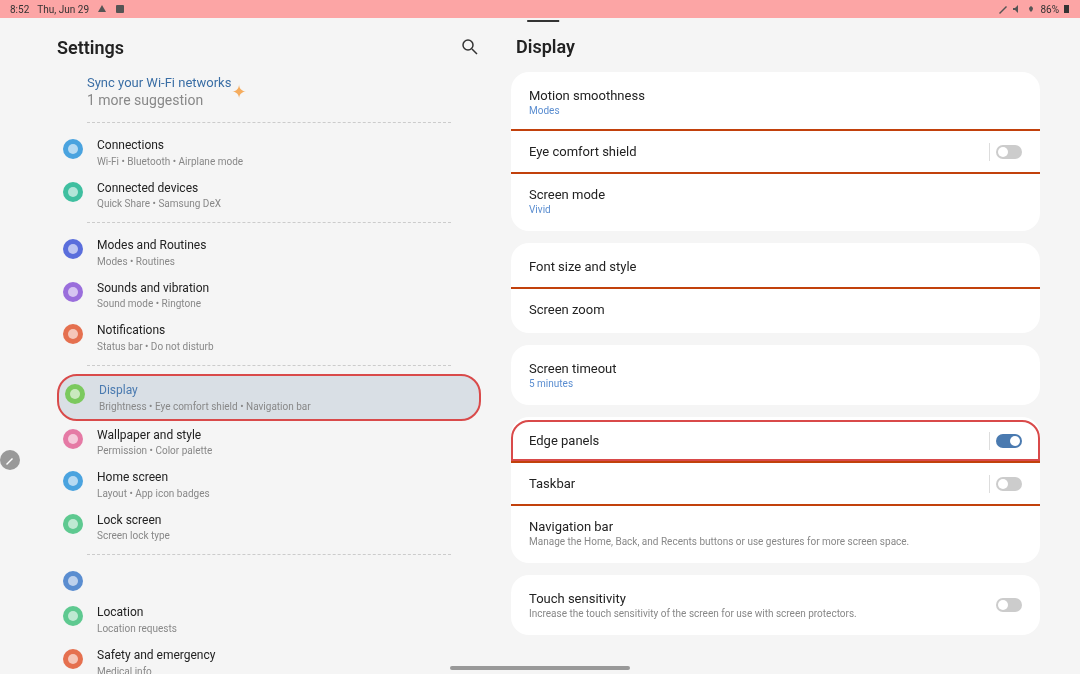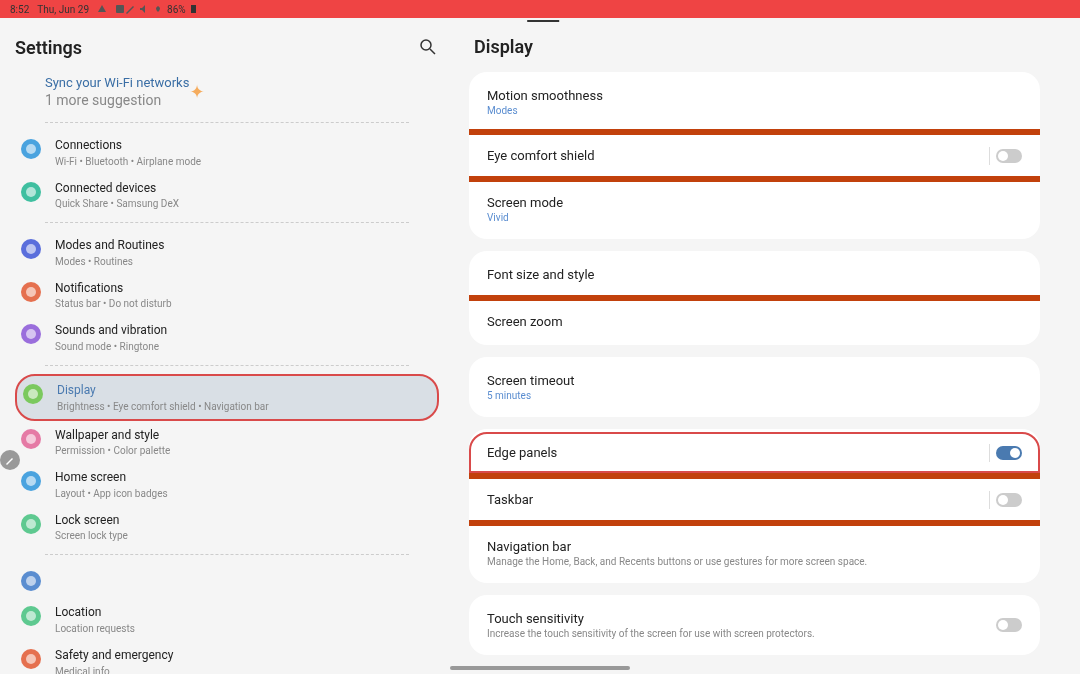--- a/index.html
+++ b/index.html
@@ -1,22 +1,22 @@
 <!DOCTYPE html>
 <html><head>
 <meta charset="utf-8">
 <style>
 * { margin: 0; padding: 0; box-sizing: border-box; font-family: -apple-system, BlinkMacSystemFont, "Segoe UI", Roboto, sans-serif; }
 body { width: 1080px; height: 674px; background: #f5f5f5; overflow: hidden; position: relative; }
 
-.status-bar { height: 18px; display: flex; justify-content: flex-start; align-items: center; padding: 0 10px; font-size: 10px; color: #333; background: #ef4444; }
+.status-bar { height: 18px; display: flex; justify-content: space-between; align-items: center; padding: 0 10px; font-size: 10px; color: #333; background: #fca5a5; }
 .status-left { display: flex; gap: 8px; align-items: center; }
 .status-right { display: flex; gap: 4px; align-items: center; }
 
-.main-container { display: flex; height: calc(674px - 18px); }
+.main-container { display: flex; height: calc(674px - 18px); padding-left: 42px; }
 
 .left-panel { width: 454px; padding: 18px 15px 0 15px; overflow-y: auto; position: relative; }
 .right-panel { flex: 1; padding: 18px 40px 0 15px; overflow-y: auto; }
 
 .settings-header { display: flex; justify-content: space-between; align-items: center; margin-bottom: 15px; }
 .settings-title { font-size: 18px; font-weight: 600; color: #222; }
 .search-btn { width: 22px; height: 22px; display: flex; align-items: center; justify-content: center; }
 
 .display-header { font-size: 18px; font-weight: 600; color: #222; margin-bottom: 15px; margin-left: 5px; }
 
@@ -33,21 +33,21 @@
 .category-text .subtitle { font-size: 10px; color: #888; margin-top: 2px; }
 .category-item.active .title { color: #4a7ab0; }
 
 .divider { border: none; border-top: 1px dashed #ccc; margin: 6px 30px 6px 30px; }
 
 .card { background: #fff; border-radius: 18px; margin-bottom: 12px; padding: 3px 0; }
 .card-item { padding: 13px 18px; position: relative; cursor: pointer; }
 .card-item .title { font-size: 13px; color: #222; }
 .card-item .value { font-size: 10px; color: #5a8dd0; margin-top: 2px; }
 .card-item .desc { font-size: 10px; color: #888; margin-top: 2px; }
-.card-item + .card-item { border-top: 6px solid #c2410c; }
+.card-item + .card-item { border-top: 2px solid #c2410c; }
 .card-item .inner-divider { width: 1px; height: 18px; background: #ddd; position: absolute; right: 50px; top: 50%; transform: translateY(-50%); }
 
 .toggle { width: 26px; height: 14px; background: #ccc; border-radius: 8px; position: absolute; right: 18px; top: 50%; transform: translateY(-50%); }
 .toggle::after { content: ""; width: 10px; height: 10px; background: #fff; border-radius: 50%; position: absolute; top: 2px; left: 2px; }
 .toggle.on { background: #4a7ab0; }
 .toggle.on::after { left: auto; right: 2px; background: #fff; }
 
 .floating-btn { position: absolute; left: 0; top: 450px; width: 20px; height: 20px; background: #999; border-radius: 50%; display: flex; align-items: center; justify-content: center; }
 
 .bottom-line { position: absolute; bottom: 4px; left: 50%; transform: translateX(-50%); width: 180px; height: 4px; background: #999; border-radius: 3px; }
@@ -154,39 +154,39 @@
             <svg width="12" height="12" viewBox="0 0 12 12">
               <circle cx="6" cy="6" r="5" fill="#fff" opacity="0.6"></circle>
             </svg>
           </div>
           <div class="category-text">
             <div class="title">Modes and Routines</div>
             <div class="subtitle">Modes  •  Routines</div>
           </div>
         </div>
         <div class="category-item">
+          <div class="category-icon" style="background:#9a6edc">
+            <svg width="12" height="12" viewBox="0 0 12 12">
+              <circle cx="6" cy="6" r="5" fill="#fff" opacity="0.6"></circle>
+            </svg>
+          </div>
+          <div class="category-text">
+            <div class="title">Sounds and vibration</div>
+            <div class="subtitle">Sound mode  •  Ringtone</div>
+          </div>
+        </div>
+        <div class="category-item">
           <div class="category-icon" style="background:#e5704f">
             <svg width="12" height="12" viewBox="0 0 12 12">
               <circle cx="6" cy="6" r="5" fill="#fff" opacity="0.6"></circle>
             </svg>
           </div>
           <div class="category-text">
             <div class="title">Notifications</div>
             <div class="subtitle">Status bar  •  Do not disturb</div>
-          </div>
-        </div>
-        <div class="category-item">
-          <div class="category-icon" style="background:#9a6edc">
-            <svg width="12" height="12" viewBox="0 0 12 12">
-              <circle cx="6" cy="6" r="5" fill="#fff" opacity="0.6"></circle>
-            </svg>
-          </div>
-          <div class="category-text">
-            <div class="title">Sounds and vibration</div>
-            <div class="subtitle">Sound mode  •  Ringtone</div>
           </div>
         </div>
       </div>
     <hr class="divider">
     <div class="category-list">
         <div class="category-item active">
           <div class="category-icon" style="background:#7bc95e">
             <svg width="12" height="12" viewBox="0 0 12 12">
               <circle cx="6" cy="6" r="5" fill="#fff" opacity="0.6"></circle>
             </svg>

